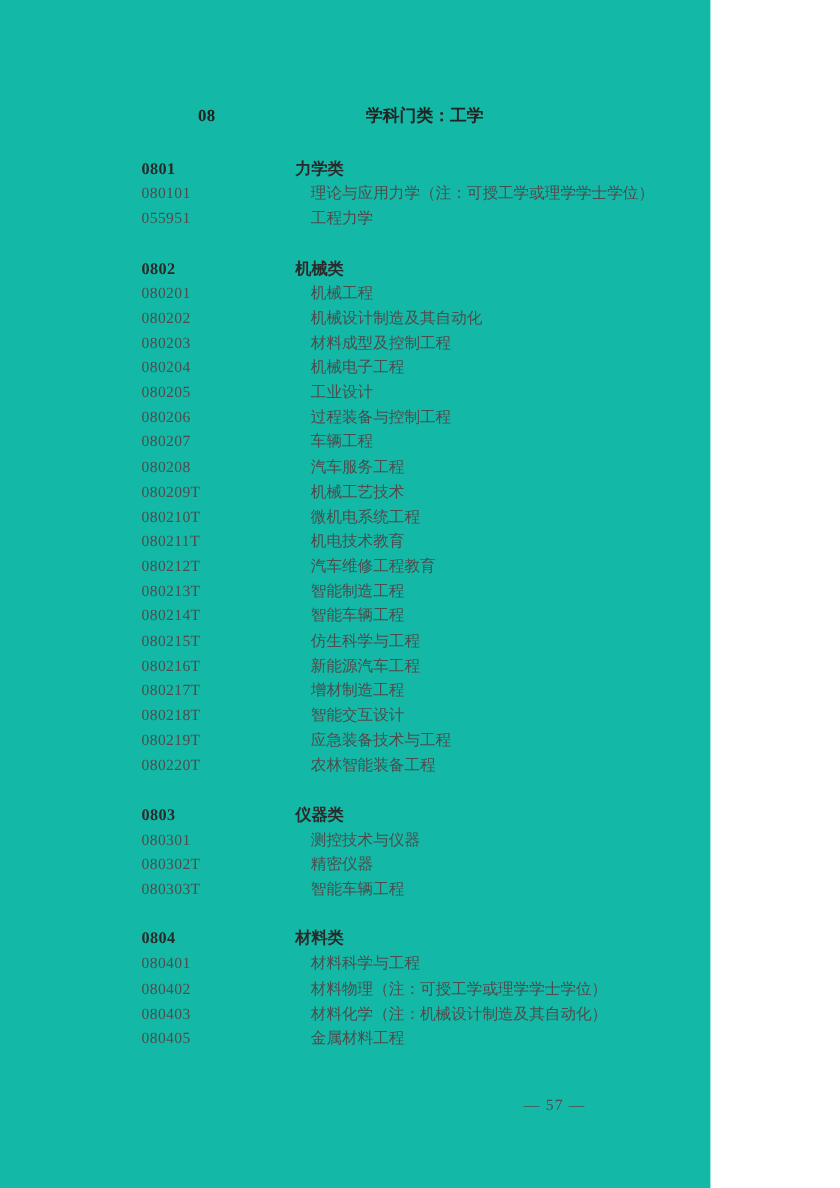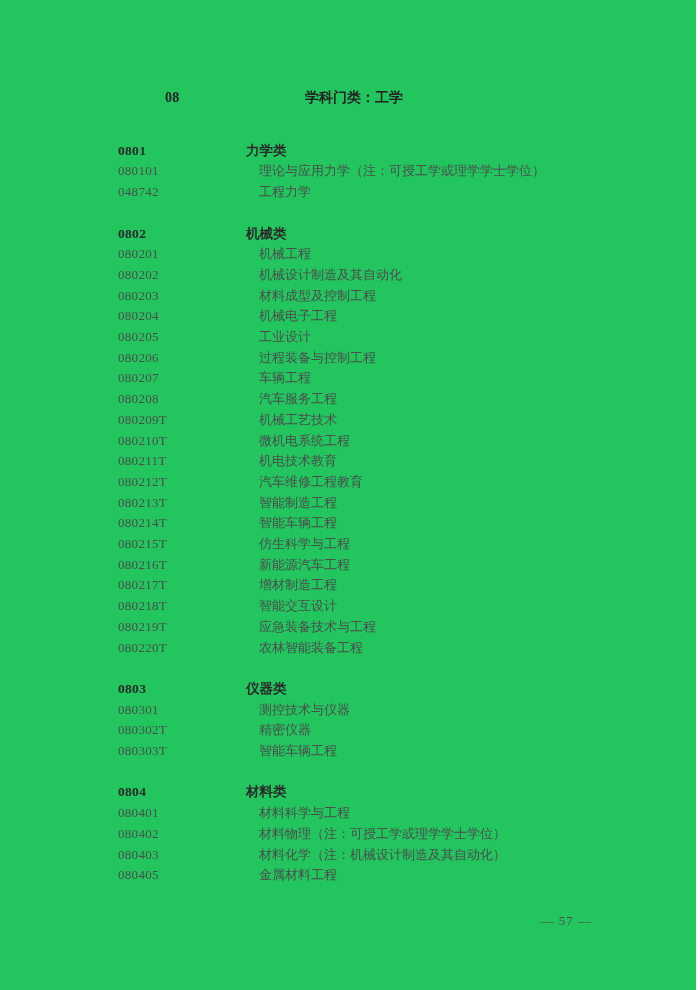--- a/index.html
+++ b/index.html
@@ -1,20 +1,20 @@
 <!DOCTYPE html>
 <html><head>
 <meta charset="utf-8">
 <style>
   html, body { margin: 0; padding: 0; background: #ffffff; }
   .page {
     position: relative;
-    width: 696px;
+    width: 592px;
     height: 990px;
-    background: #22c55e;
+    background: #14b8a6;
     overflow: hidden;
     font-family: "Liberation Serif", "DejaVu Serif", serif;
     color: #4d4d4d;
   }
   .doc {
     padding-top: 88px;
     padding-left: 118px;
     padding-right: 40px;
   }
   .row {
@@ -29,21 +29,21 @@
     letter-spacing: 0.3px;
   }
   .name { color: #4d4d4d; }
   .header-row {
     font-weight: bold;
     font-size: 14px;
     color: #222222;
   }
   .header-row .code { padding-left: 47px; color: #222222; }
   .header-row .name { padding-left: 12px; color: #222222; }
-  .groups { margin-top: 32px; }
+  .groups { margin-top: 22px; }
   .group + .group { margin-top: 20.7px; }
   .row.cat {
     font-weight: bold;
     font-size: 13.5px;
     color: #2a2a2a;
   }
   .row.cat .code { color: #2a2a2a; }
   .row.cat .name { color: #2a2a2a; }
   .row.item .name { padding-left: 13px; }
   .footer {
@@ -68,21 +68,21 @@
         <div class="group">
     <div class="row cat">
       <span class="code">0801</span>
       <span class="name">力学类</span>
     </div>
   <div class="row item">
     <span class="code">080101</span>
     <span class="name">理论与应用力学（注：可授工学或理学学士学位）</span>
   </div>
           <div class="row item">
-    <span class="code">048742</span>
+    <span class="code">055951</span>
     <span class="name">工程力学</span>
   </div>
         </div>
         <div class="group">
     <div class="row cat">
       <span class="code">0802</span>
       <span class="name">机械类</span>
     </div>
   <div class="row item">
     <span class="code">080201</span>

